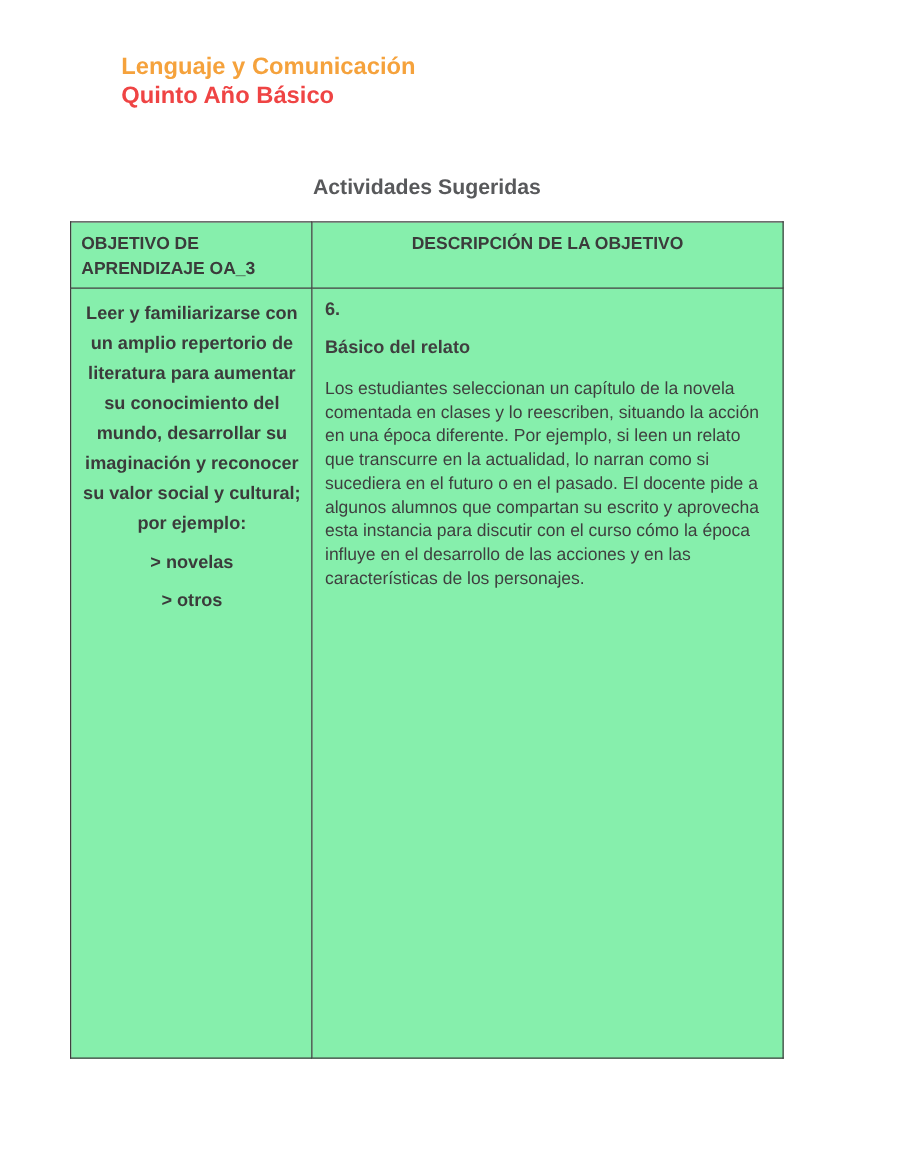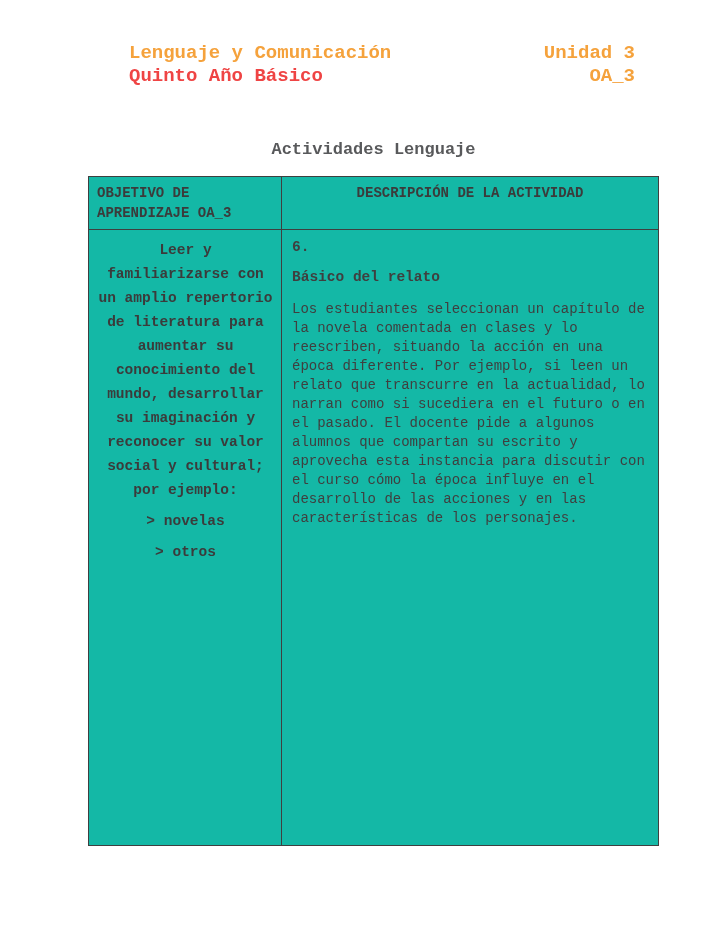--- a/index.html
+++ b/index.html
@@ -2,23 +2,22 @@
 <html><head>
 <meta charset="utf-8">
 <style>
   * { margin: 0; padding: 0; box-sizing: border-box; }
   html, body { background: #ffffff; }
   .page {
     position: relative;
     width: 683px;
     height: 932px;
     background: #ffffff;
-    font-family: Liberation Mono, monospace;
+    font-family: Liberation Sans, sans-serif;
     overflow: hidden;
-    margin-left: 32px;
   }
   .doc-header {
     display: flex;
     justify-content: space-between;
     align-items: flex-start;
     padding: 42px 80px 0 97px;
   }
   .doc-header .left-block .subject {
     color: #F5A23C;
     font-weight: bold;
@@ -51,21 +50,21 @@
   table.activities {
     margin: 17px auto 0 auto;
     width: 570px;
     height: 670px;
     border-collapse: collapse;
     table-layout: fixed;
   }
   table.activities td, table.activities th {
     border: 1px solid #3f3f3f;
     vertical-align: top;
-    background: #14b8a6;
+    background: #86efac;
   }
   col.c1 { width: 193px; }
   col.c2 { width: 377px; }
   th.obj-head {
     text-align: left;
     font-weight: bold;
     font-size: 14px;
     color: #3b3b3b;
     padding: 6px 8px;
     line-height: 20px;
@@ -114,37 +113,33 @@
 </head>
 <body>
 
 <div class="page">
 
   <div class="doc-header">
     <div class="left-block">
       <div class="subject">Lenguaje y Comunicación</div>
       <div class="grade">Quinto Año Básico</div>
     </div>
-    <div class="right-block">
-      <div class="unit">Unidad 3</div>
-      <div class="oa">OA_3</div>
-    </div>
   </div>
 
-  <div class="page-title">Actividades Lenguaje</div>
+  <div class="page-title">Actividades Sugeridas</div>
 
   <table class="activities">
     <colgroup>
       <col class="c1">
       <col class="c2">
     </colgroup>
     <tbody>
         <tr>
       <th class="obj-head">OBJETIVO DE APRENDIZAJE OA_3</th>
-      <th class="desc-head">DESCRIPCIÓN DE LA ACTIVIDAD</th>
+      <th class="desc-head">DESCRIPCIÓN DE LA OBJETIVO</th>
     </tr>
     <tr>
       <td class="objective-cell">
         <div class="obj-text">Leer y familiarizarse con un amplio repertorio de literatura para aumentar su conocimiento del mundo, desarrollar su imaginación y reconocer su valor social y cultural; por ejemplo:</div>
         <div class="obj-item">&gt; novelas</div>
         <div class="obj-item">&gt; otros</div>
       </td>
       <td class="activity-cell">
         <div class="activity-number">6.</div>
         <div class="activity-title">Básico del relato</div>

